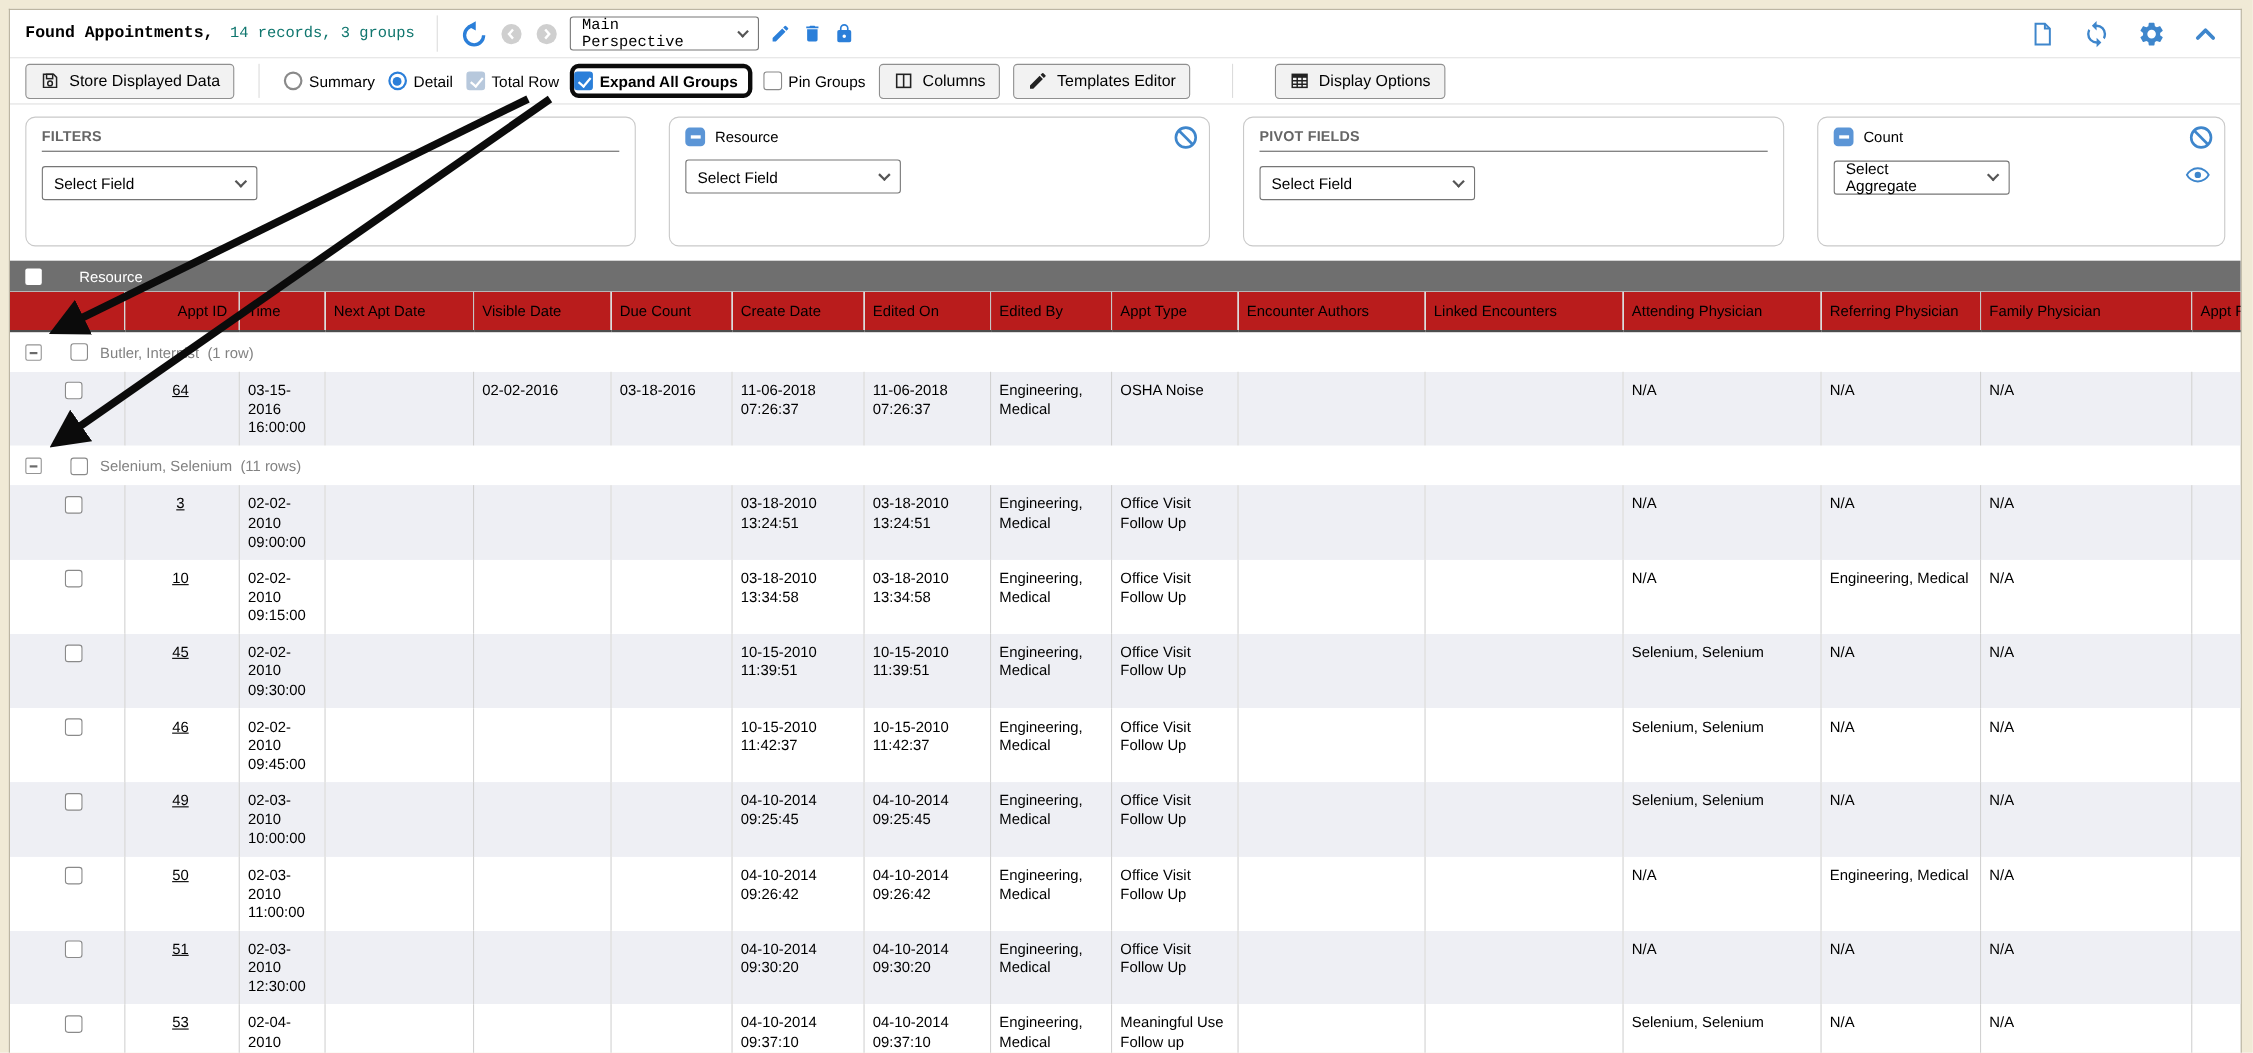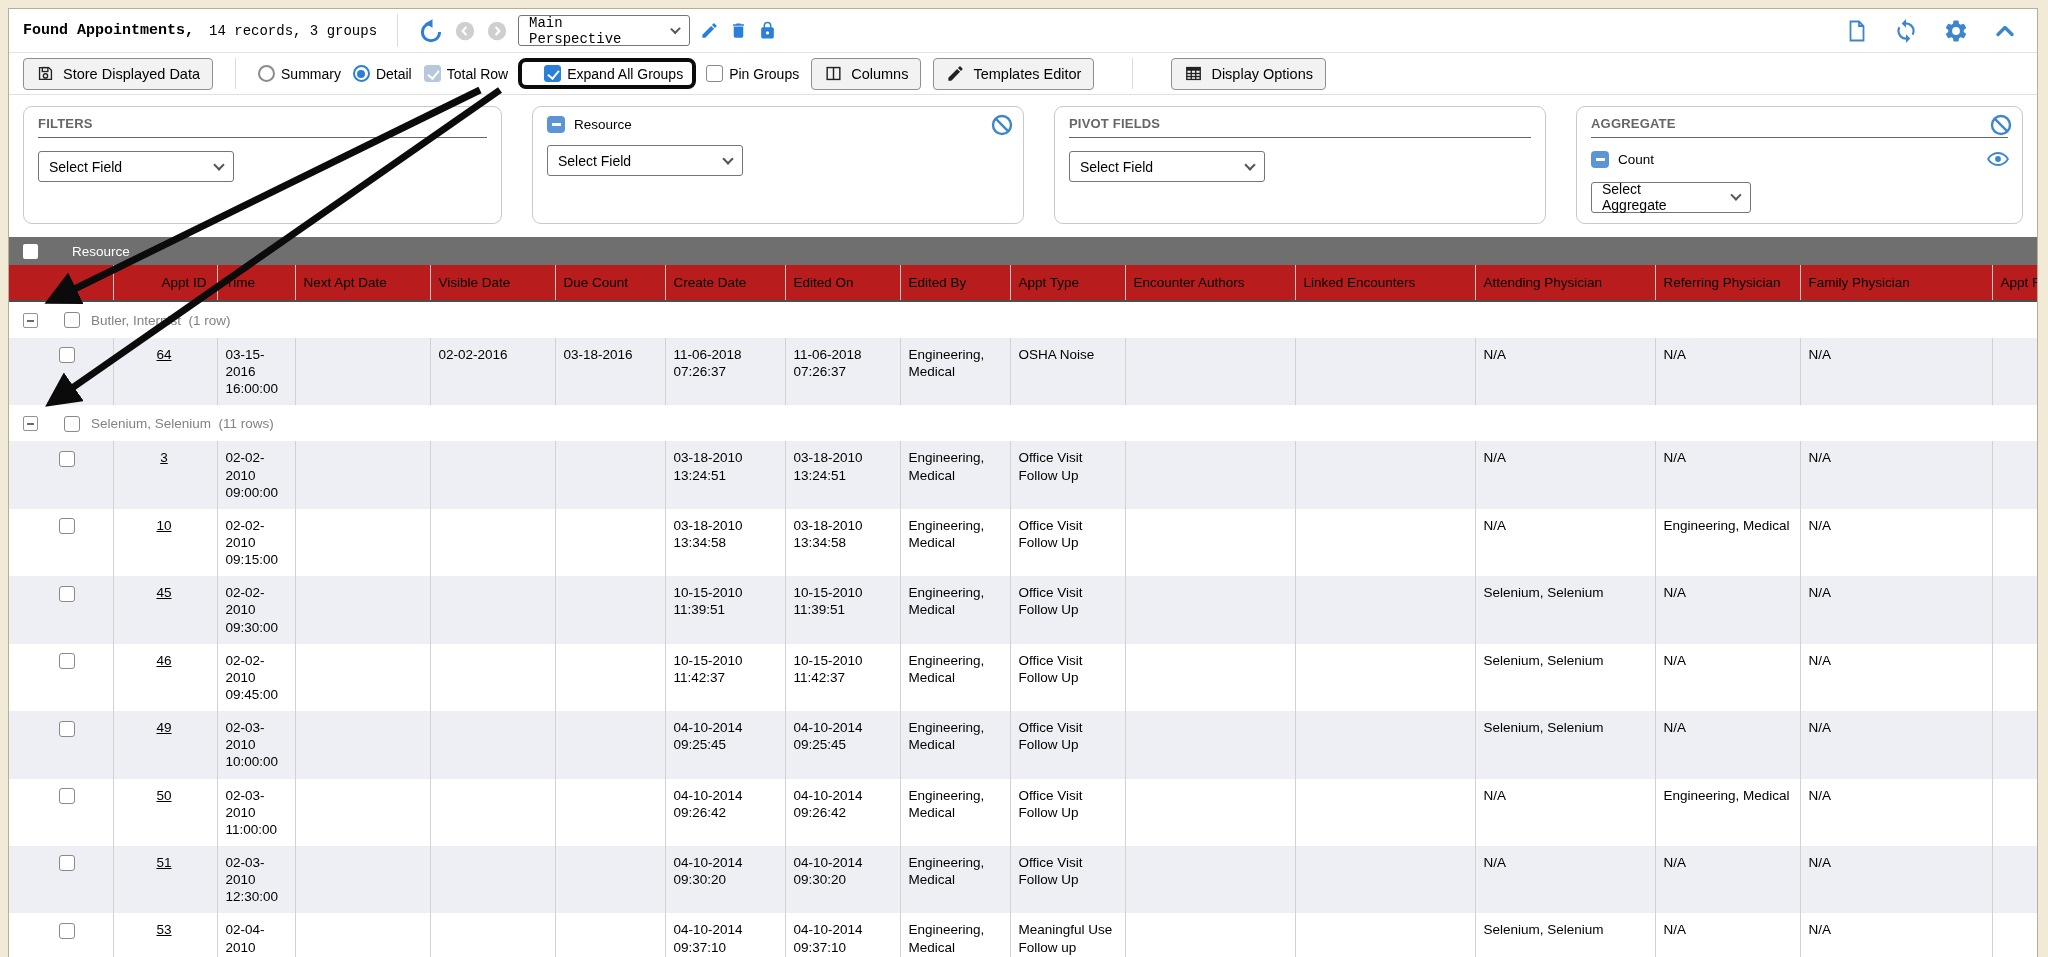--- a/index.html
+++ b/index.html
@@ -19,21 +19,21 @@
   overflow: hidden;
 }
 
 .topbar {
   display: flex; align-items: center;
   height: 44px; padding: 0 14px; gap: 10px;
   border-bottom: 1px solid #e3e3e3;
   font-family: Liberation Mono, monospace;
 }
 .title { font-size: 15px; font-weight: bold; }
-.meta { font-size: 14px; color: #000000; margin-left: 5px; }
+.meta { font-size: 14px; color: #0f766e; margin-left: 5px; }
 .v-sep { width: 1px; align-self: stretch; background: #dcdcdc; margin: 5px 10px; }
 .i26 { width: 26px; height: 26px; }
 .i24 { width: 24px; height: 24px; }
 .i22 { width: 22px; height: 22px; }
 .i19 { width: 19px; height: 19px; }
 .icon-btn { cursor: pointer; display: inline-flex; align-items: center; }
 .select {
   display: inline-flex; align-items: center; justify-content: space-between;
   border: 1px solid #767676; border-radius: 3px; background: #fff;
   height: 31px; padding: 0 10px; font-size: 14px; cursor: pointer; gap: 15px;
@@ -72,21 +72,21 @@
 .cbox.checked-muted { background: #b7c8dc; border-color: #b7c8dc; }
 .cbox.checked-blue::after, .cbox.checked-muted::after {
   content: ""; position: absolute; left: 5px; top: 1.5px;
   width: 5px; height: 9px;
   border-right: 2.4px solid #fff; border-bottom: 2.4px solid #fff;
   transform: rotate(40deg);
 }
 .hl-box {
   display: inline-flex; align-items: center; gap: 6px;
   border: 4px solid #0b0b0b; border-radius: 8px;
-  padding: 3px 9px 3px 22px; margin: -4px -2px;
+  padding: 3px 9px 3px 0; margin: -4px -2px; font-weight: bold;
 }
 
 .panels-row { display: flex; gap: 30px; padding: 11px 14px 13px 14px; }
 .fpanel {
   border: 1px solid #c9c9c9; border-radius: 9px;
   height: 118px; padding: 9px 14px; position: relative; flex: none;
 }
 .fpanel h3 {
   font-size: 13px; color: #666; font-weight: bold; letter-spacing: .2px;
   border-bottom: 1px solid #666; padding-bottom: 6px; margin-bottom: 13px;
@@ -275,21 +275,21 @@
           <line x1="14.8" y1="4.5" x2="14.8" y2="19.5" stroke="#222" stroke-width="1.7"></line>
           <line x1="3.5" y1="12" x2="20.5" y2="12" stroke="#222" stroke-width="1.7"></line>
           <line x1="3.5" y1="15.8" x2="20.5" y2="15.8" stroke="#222" stroke-width="1.7"></line>
         </svg>
       <span>Display Options</span>
     </button>
   </div>
 
   <div class="panels-row">
 
-    <div class="fpanel" style="width:479px;">
+    <div class="fpanel" style="width:555px;">
       <h3>FILTERS</h3>
       <span class="select w195">
         <span>Select Field</span>
         <span class="chev"></span>
       </span>
     </div>
 
     <div class="fpanel" style="width:492px;">
       <span class="blockicon icon-btn">
         <svg class="i24" viewBox="0 0 24 24">
@@ -309,21 +309,20 @@
 
     <div class="fpanel" style="width:492px;">
       <h3>PIVOT FIELDS</h3>
       <span class="select w195">
         <span>Select Field</span>
         <span class="chev"></span>
       </span>
     </div>
 
     <div class="fpanel" style="flex:1;">
-      <h3>AGGREGATE</h3>
       <span class="blockicon icon-btn">
         <svg class="i24" viewBox="0 0 24 24">
             <circle cx="12" cy="12" r="9" fill="none" stroke="#3e86cc" stroke-width="2.4"></circle>
             <line x1="5.9" y1="5.9" x2="18.1" y2="18.1" stroke="#3e86cc" stroke-width="2.4"></line>
           </svg>
       </span>
       <span class="eyeicon icon-btn">
         <svg class="i24" viewBox="0 0 24 24">
             <path d="M12 6C7.1 6 3.4 9.4 2.1 12c1.3 2.6 5 6 9.9 6s8.6-3.4 9.9-6C20.6 9.4 16.9 6 12 6z" fill="none" stroke="#3e86cc" stroke-width="1.8"></path>
             <circle cx="12" cy="12" r="2.9" fill="#3e86cc"></circle>

